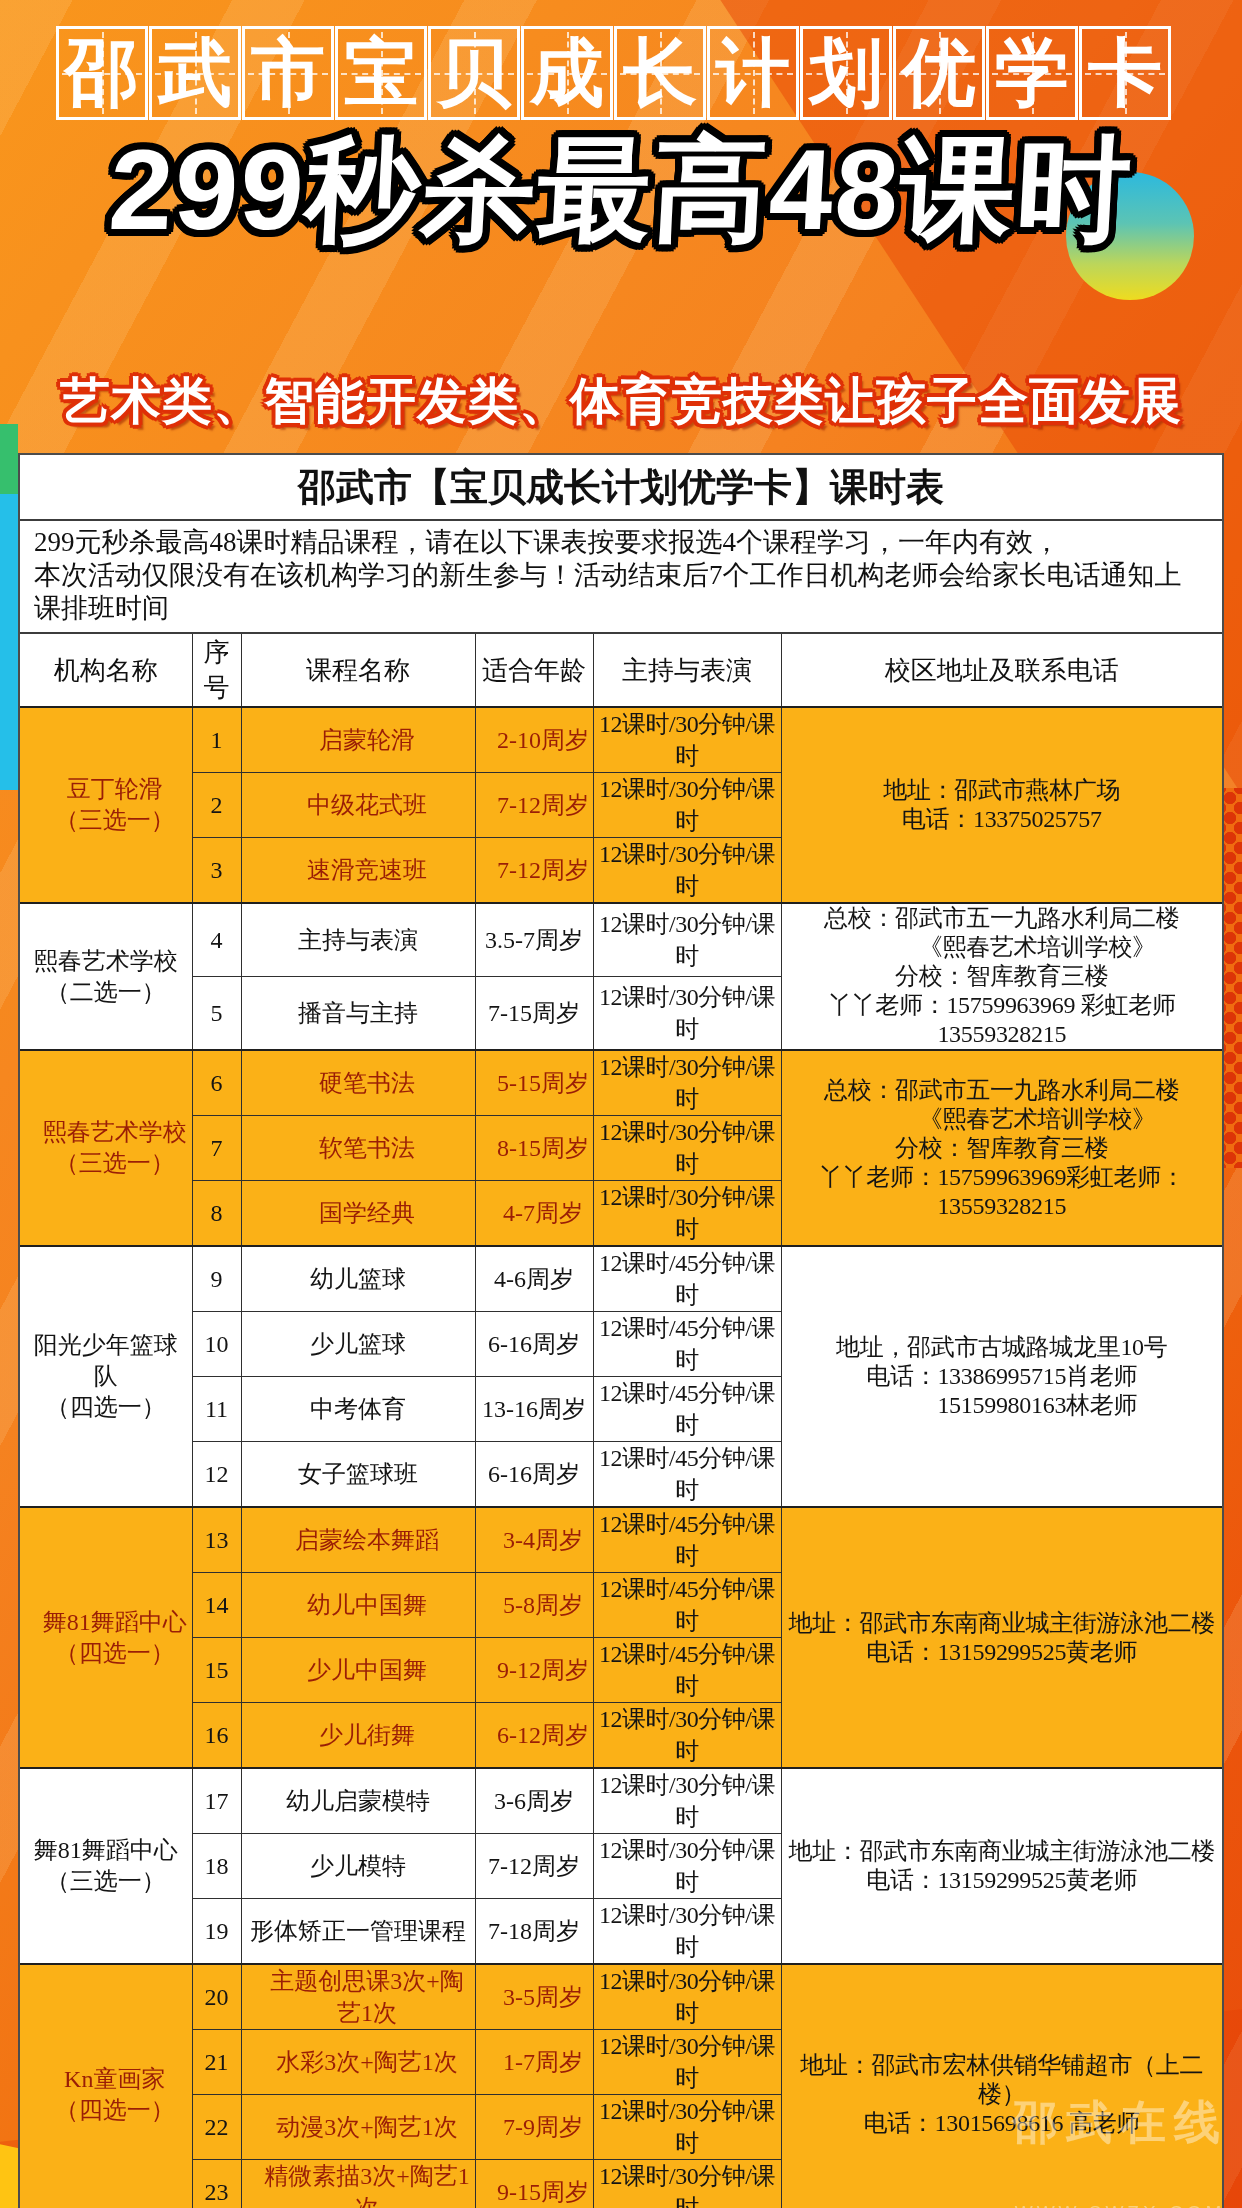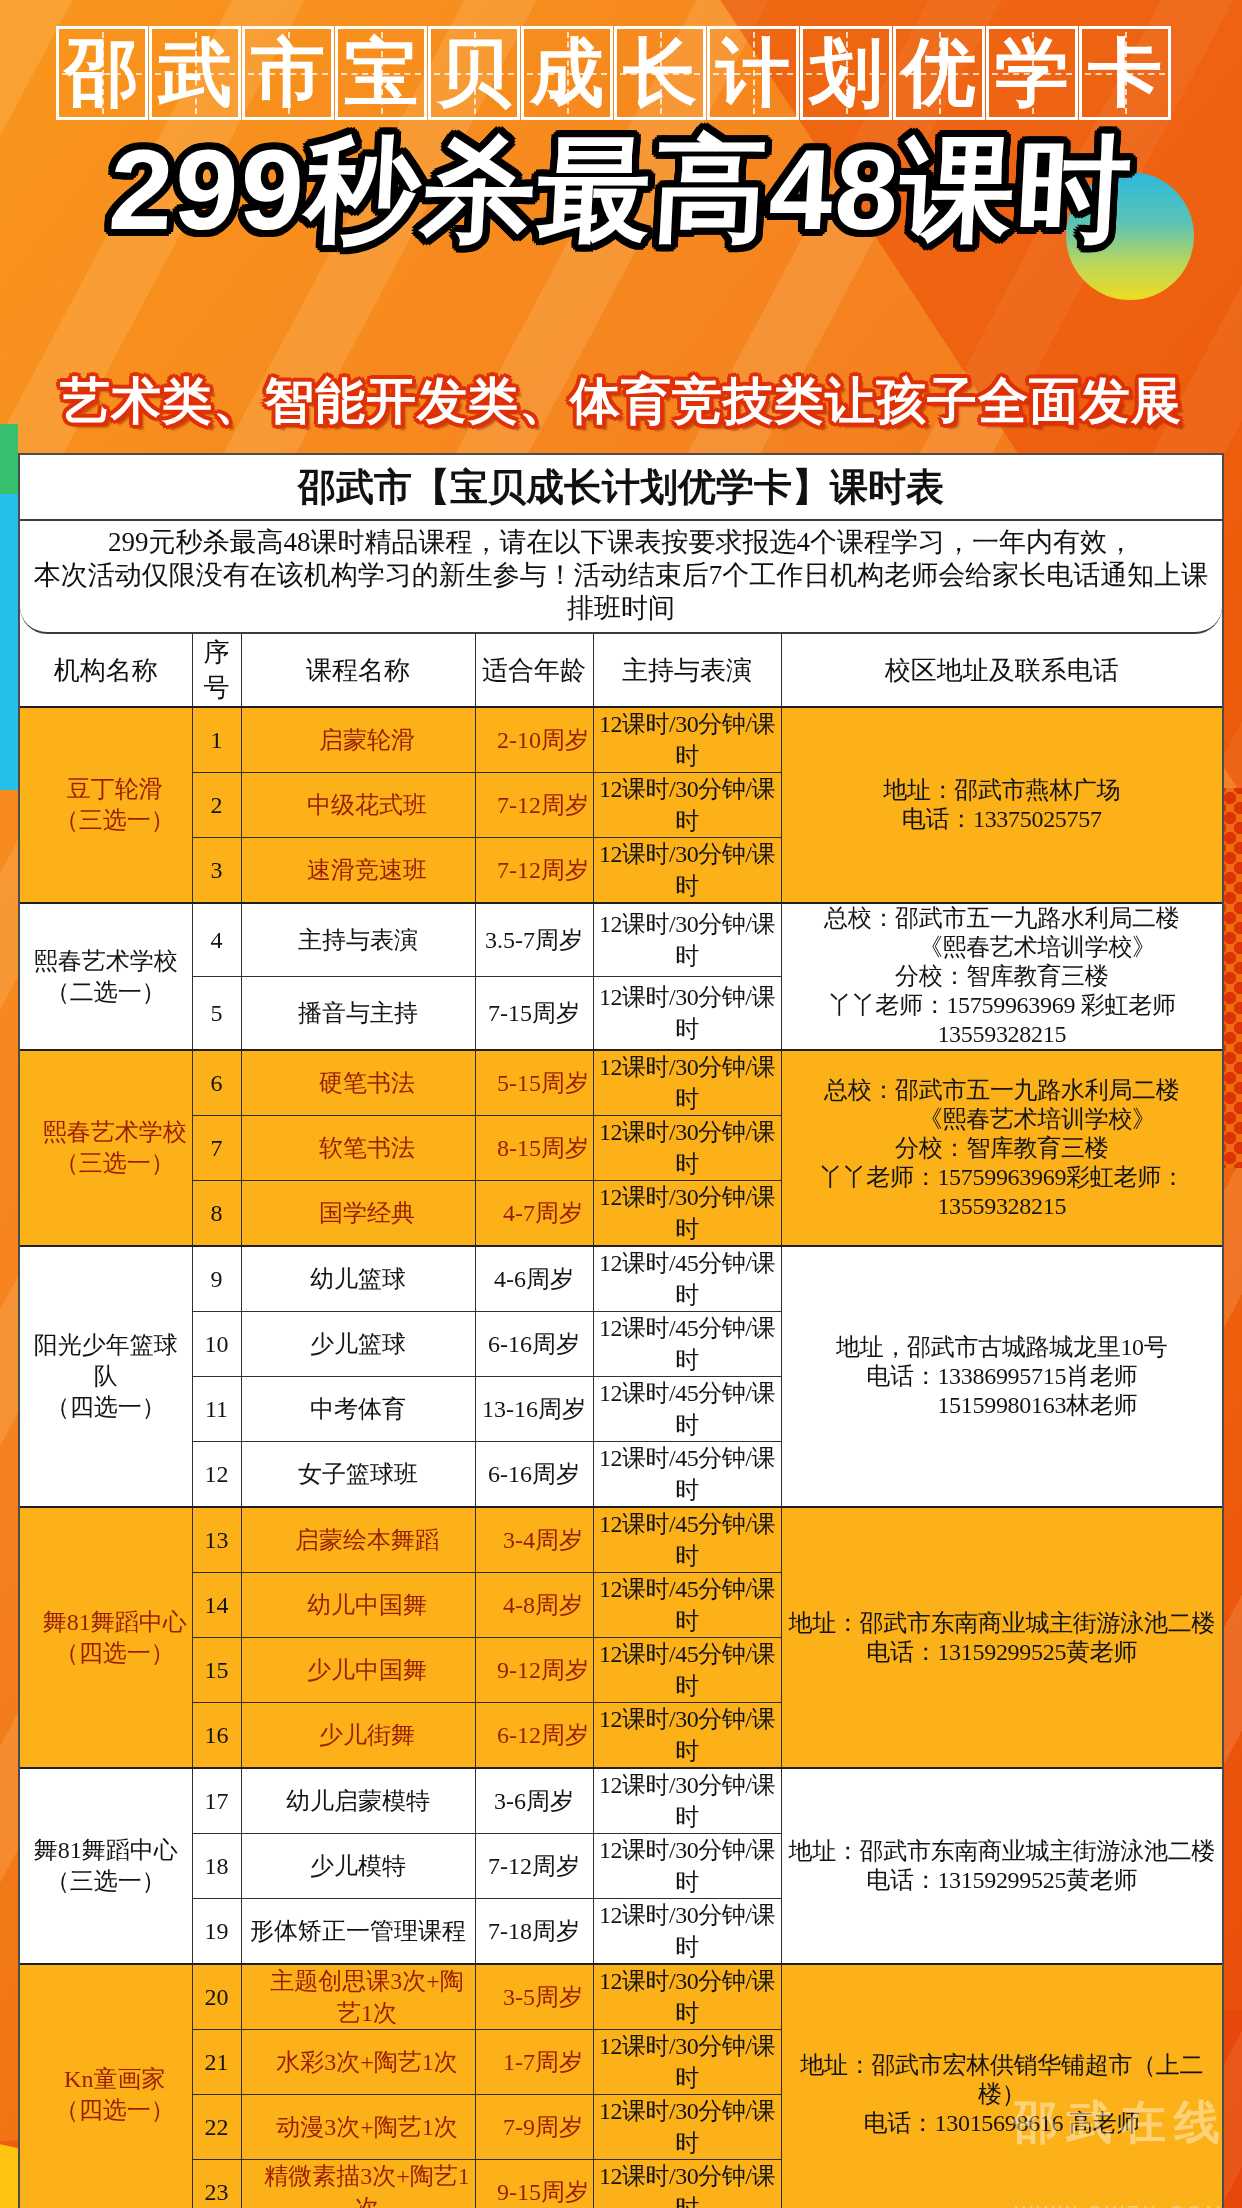--- a/index.html
+++ b/index.html
@@ -50,21 +50,21 @@
   .corner.tl{left:-14px;top:-16px;} .corner.tr{right:-14px;top:-16px;}
   .corner.bl{left:-14px;bottom:-16px;} .corner.br{right:-14px;bottom:-16px;}
 
   .subtitle{left:0;top:354px;width:100%;text-align:center;z-index:1;
     font:900 50px/1.2 "Liberation Sans","DejaVu Sans",sans-serif;color:#fff;letter-spacing:1px;}
 
   
   .card{left:18px;top:453px;width:1206px;background:#fff;border:2px solid #4c4c4c;z-index:2;box-sizing:border-box;}
   .card-title{font-family:Liberation Serif, serif;font-weight:700;font-size:38px;line-height:64px;
     text-align:center;color:#111;border-bottom:2px solid #3c3c3c;}
-  .intro{border-bottom:2px solid #3c3c3c;text-align:center;padding:5px 7px 7px;border-radius:27px;}
+  .intro{border-bottom:2px solid #3c3c3c;padding:5px 14px 7px;}
   .intro div{font-size:27px;line-height:33px;color:#111;}
 
   table.sched{width:100%;border-collapse:collapse;table-layout:fixed;}
   table.sched th{font-weight:400;font-size:26px;height:41px;border:1px solid #2f2f2f;border-top:none;color:#111;background:#fff;}
   table.sched th:first-child,table.sched td:first-child{border-left:none;}
   table.sched th:last-child,table.sched td:last-child{border-right:none;}
   table.sched td{border:1px solid #2f2f2f;text-align:center;font-size:24px;height:40px;padding:0 2px;color:#141414;}
   tr.tall td{height:53px;}
   tr.gstart td{border-top:2px solid #1f1f1f;}
   td.inst{font-size:23px;line-height:31px;white-space:pre-line;}
@@ -261,21 +261,21 @@
             <td class="num">13</td>
             <td class="name">启蒙绘本舞蹈</td>
             <td class="age">3-4周岁</td>
             <td class="hours">12课时/45分钟/课时</td>
             <td class="contact" rowspan="4">地址：邵武市东南商业城主街游泳池二楼
 电话：13159299525黄老师</td>
           </tr>
           <tr class="org">
             <td class="num">14</td>
             <td class="name">幼儿中国舞</td>
-            <td class="age">4-8周岁</td>
+            <td class="age">5-8周岁</td>
             <td class="hours">12课时/45分钟/课时</td>
           </tr>
           <tr class="org">
             <td class="num">15</td>
             <td class="name">少儿中国舞</td>
             <td class="age">9-12周岁</td>
             <td class="hours">12课时/45分钟/课时</td>
           </tr>
           <tr class="org">
             <td class="num">16</td>

